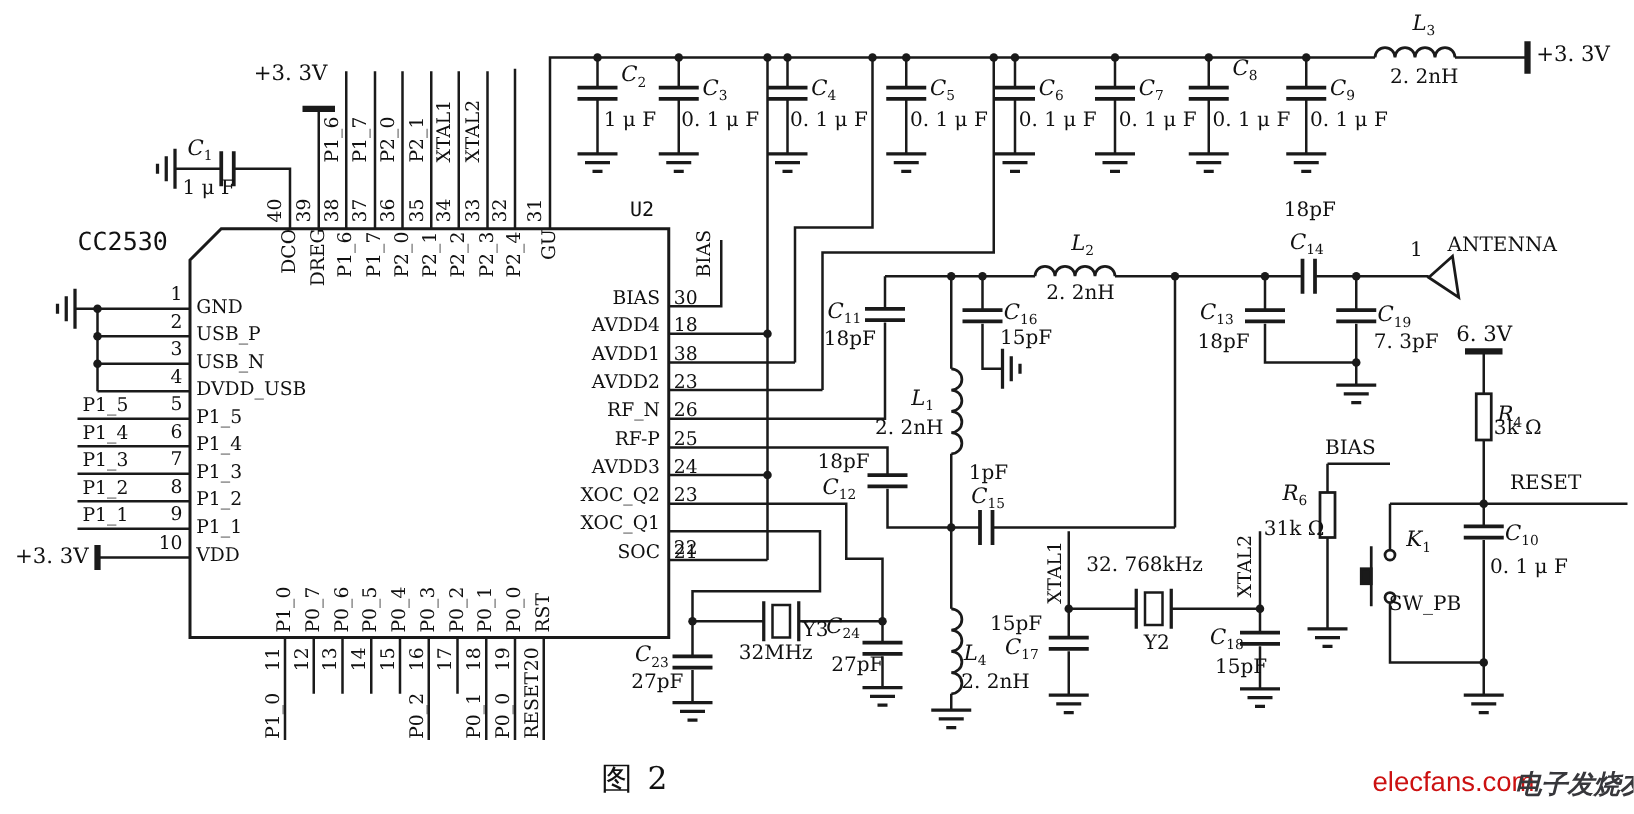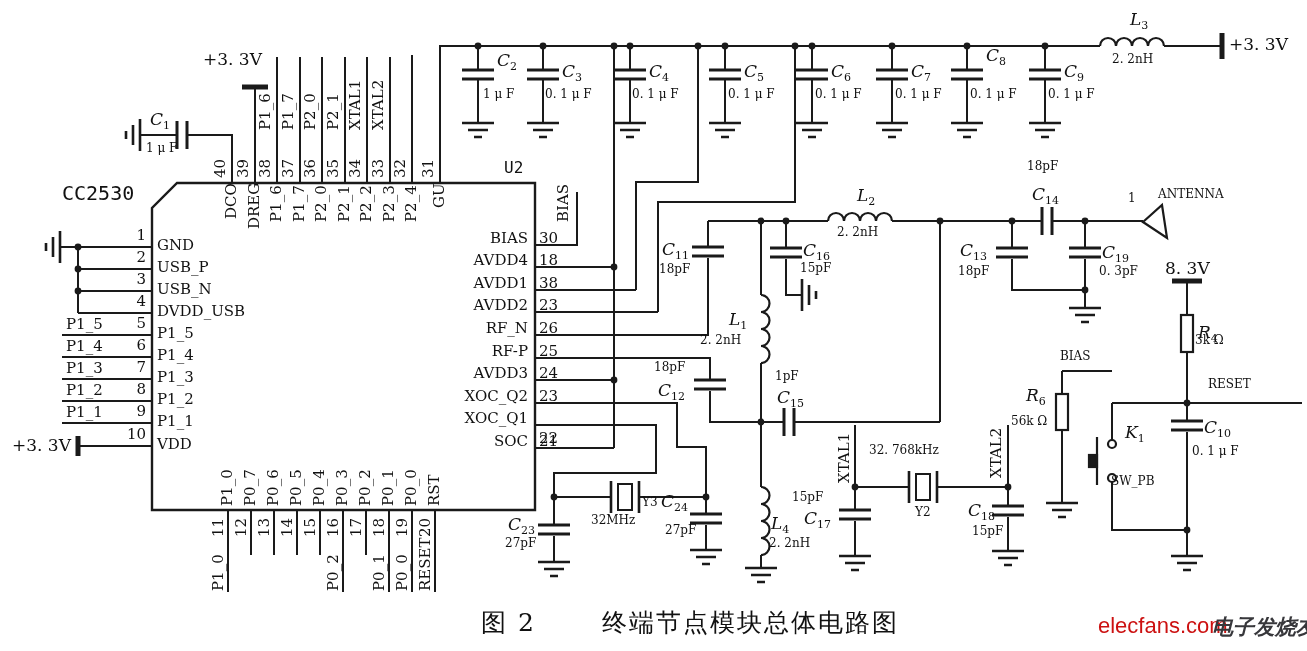--- a/index.html
+++ b/index.html
@@ -1,19 +1,19 @@
 <!DOCTYPE html>
 <html><head>
 <meta charset="utf-8">
 <style>
   html,body{margin:0;padding:0;background:#fff;}
   #board{position:relative;width:1307px;height:651px;background:#fff;overflow:hidden;
          font-family:"DejaVu Serif", "Liberation Serif", serif;color:#111;}
   svg{position:absolute;left:0;top:0;}
-  .t{position:absolute;font-size:12px;white-space:nowrap;line-height:1.05;}
+  .t{position:absolute;font-size:16px;white-space:nowrap;line-height:1.05;}
   .pn{position:absolute;font-size:15px;white-space:nowrap;line-height:1.05;}
   .num{position:absolute;font-size:15px;white-space:nowrap;line-height:1.05;}
   .r{transform:rotate(-90deg);transform-origin:0 0;}
   .ref{position:absolute;font-size:17px;font-style:italic;white-space:nowrap;line-height:1;}
   .ref sub{font-size:11px;font-style:normal;}
   .rt{width:88px;text-align:right;}
   .ln{width:22px;text-align:right;}
   .v33{font-size:17px;}
   .mono{font-family:"DejaVu Sans Mono","Liberation Mono",monospace;}
   .cap{position:absolute;font-size:25px;letter-spacing:2px;white-space:nowrap;}
@@ -318,21 +318,21 @@
 <span class="t" style="left:700px;top:334px">2. 2nH</span>
 <span class="t" style="left:654px;top:361px">18pF</span>
 <span class="ref" style="left:658px;top:382px"><i>C</i><sub>12</sub></span>
 <span class="t" style="left:775px;top:370px">1pF</span>
 <span class="ref" style="left:777px;top:389px"><i>C</i><sub>15</sub></span>
 <span class="ref" style="left:960px;top:242px"><i>C</i><sub>13</sub></span>
 <span class="t" style="left:958px;top:265px">18pF</span>
 <span class="t" style="left:1027px;top:160px">18pF</span>
 <span class="ref" style="left:1032px;top:186px"><i>C</i><sub>14</sub></span>
 <span class="ref" style="left:1102px;top:244px"><i>C</i><sub>19</sub></span>
-<span class="t" style="left:1099px;top:265px">0. 3pF</span>
+<span class="t" style="left:1099px;top:265px">7. 3pF</span>
 <span class="t" style="left:1128px;top:192px">1</span>
 <span class="t" style="left:1158px;top:188px">ANTENNA</span>
 
 <span class="ref" style="left:508px;top:516px"><i>C</i><sub>23</sub></span>
 <span class="t" style="left:505px;top:537px">27pF</span>
 <span class="t" style="left:642px;top:496px">Y3</span>
 <span class="t" style="left:591px;top:514px">32MHz</span>
 <span class="ref" style="left:661px;top:493px"><i>C</i><sub>24</sub></span>
 <span class="t" style="left:665px;top:524px">27pF</span>
 <span class="ref" style="left:771px;top:515px"><i>L</i><sub>4</sub></span>
@@ -342,28 +342,27 @@
 <span class="pn r" style="left:989px;top:478px">XTAL2</span>
 <span class="t" style="left:792px;top:491px">15pF</span>
 <span class="ref" style="left:804px;top:510px"><i>C</i><sub>17</sub></span>
 <span class="t" style="left:869px;top:444px">32. 768kHz</span>
 <span class="t" style="left:915px;top:506px">Y2</span>
 <span class="ref" style="left:968px;top:502px"><i>C</i><sub>18</sub></span>
 <span class="t" style="left:972px;top:525px">15pF</span>
 
 <span class="t" style="left:1060px;top:350px">BIAS</span>
 <span class="ref" style="left:1026px;top:387px"><i>R</i><sub>6</sub></span>
-<span class="t" style="left:1011px;top:415px">56k Ω</span>
-<span class="t v33" style="left:1165px;top:260px">8. 3V</span>
+<span class="t" style="left:1011px;top:415px">31k Ω</span>
+<span class="t v33" style="left:1165px;top:260px">6. 3V</span>
 <span class="ref" style="left:1198px;top:324px"><i>R</i><sub>4</sub></span>
 <span class="t" style="left:1195px;top:334px">3k Ω</span>
 <span class="t" style="left:1208px;top:378px">RESET</span>
 <span class="ref" style="left:1125px;top:424px"><i>K</i><sub>1</sub></span>
 <span class="t" style="left:1111px;top:475px">SW_PB</span>
 <span class="ref" style="left:1204px;top:419px"><i>C</i><sub>10</sub></span>
 <span class="t" style="left:1192px;top:445px">0. 1 μ F</span>
 
 <span class="cap" style="left:481px;top:606px">图 2</span>
-<span class="cap" style="left:602px;top:606px">终端节点模块总体电路图</span>
 <span class="brand" style="left:1098px;top:613px">elecfans.com</span>
 <span class="brandcn" style="left:1212px;top:613px">电子发烧友</span>
 
 </div>
 
 </body></html>

